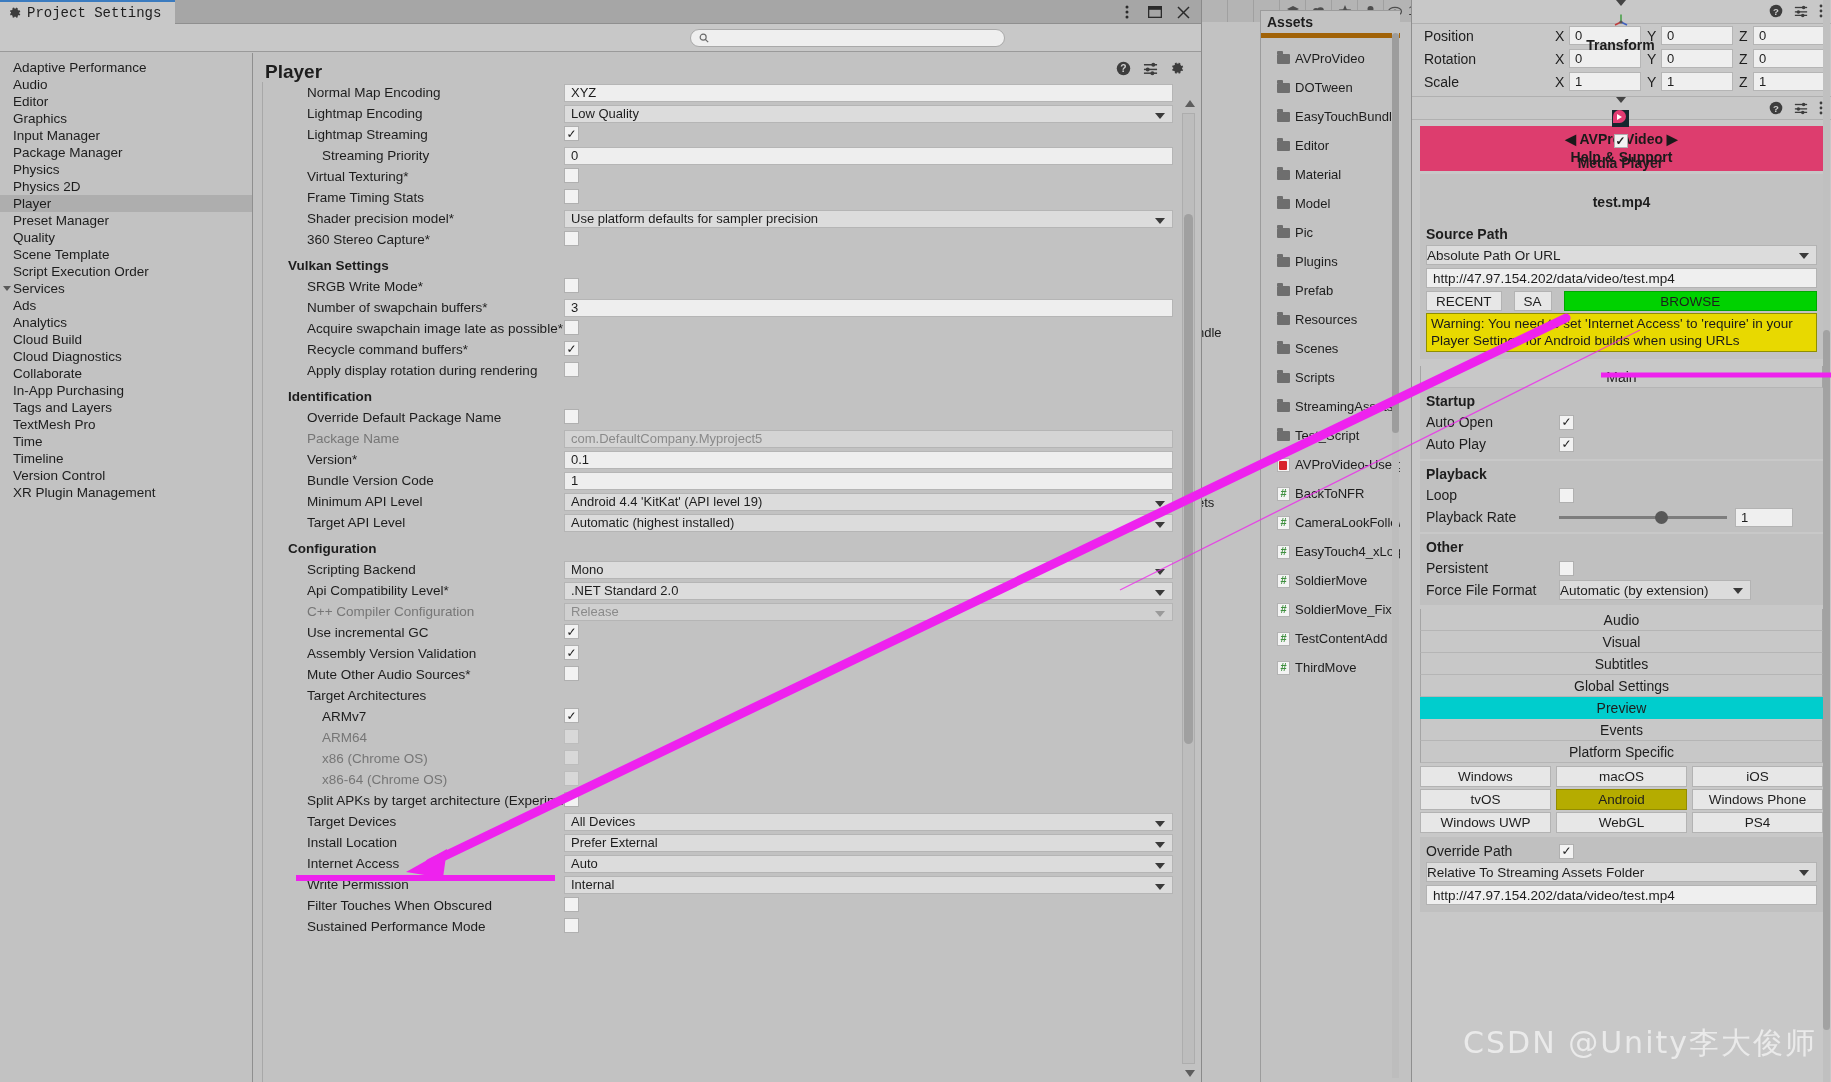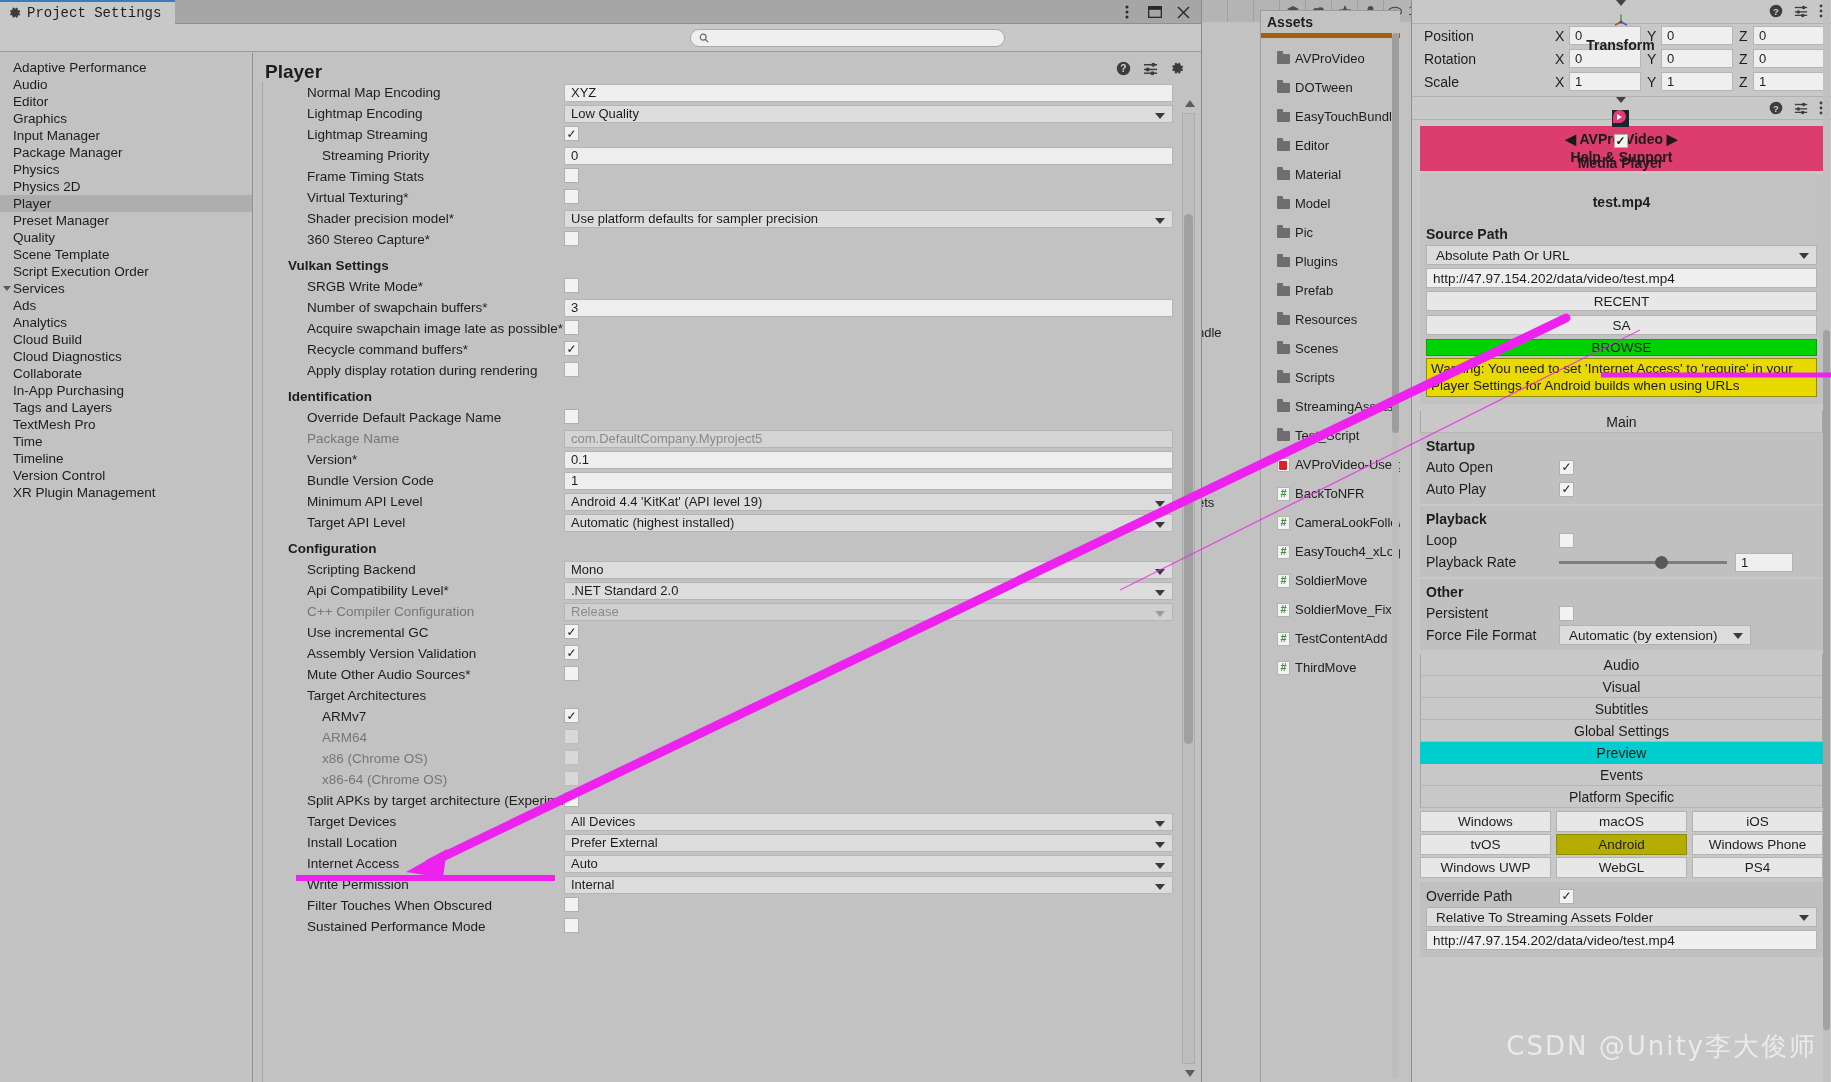--- a/index.html
+++ b/index.html
@@ -209,29 +209,29 @@
 
   .avp-banner {
     margin: 6px 8px 0 8px; background: #dd3d6e; color: #1a1a1a;
     text-align: center; font-size: 14px; font-weight: bold; padding: 4px 0 5px 0; line-height: 18px;
   }
   .mp-box { margin: 3px 8px 0 8px; background: #c2c2c2; padding: 6px 6px 7px 6px; }
   .mp-filename { text-align: center; font-weight: bold; font-size: 14px; padding: 14px 0 16px 0; }
   .mp-sub { font-weight: bold; font-size: 14px; padding-bottom: 3px; }
   .mp-drop {
     height: 20px; background: #dcdcdc; border: 1px solid #b3b3b3; position: relative;
-    display: flex; align-items: center; padding-left: 9px; font-size: 13.5px; margin-bottom: 3px;
+    display: flex; align-items: center; padding-left: 0; font-size: 13.5px; margin-bottom: 3px;
   }
   .mp-drop .caret { position: absolute; right: 7px; top: 7px; width: 0; height: 0;
     border-left: 5px solid transparent; border-right: 5px solid transparent; border-top: 6px solid #3a3a3a; }
   .mp-url {
     height: 20px; background: #efefef; border: 1px solid #b3b3b3;
     display: flex; align-items: center; padding-left: 6px; font-size: 13.5px; margin-bottom: 3px;
   }
-  .mp-btnrow { display: flex; gap: 4px; margin-bottom: 2px; flex-direction: column; }
+  .mp-btnrow { display: flex; gap: 12px; margin-bottom: 2px; }
   .mp-btn {
     height: 20px; background: #e7e7e7; border: 1px solid #b3b3b3;
     display: flex; align-items: center; justify-content: center; font-size: 13.5px; padding: 0 9px;
   }
   .mp-btn.browse { flex: 1; background: #00d200; border-color: #00a800; }
   .mp-warn {
     background: #e8d900; border: 1px solid #8f8f00; font-size: 13.5px;
     padding: 1px 4px 2px 4px; line-height: 17px; color: #1a1a1a;
   }
   .mp-tab {
@@ -255,21 +255,21 @@
   }
   .plat-btn.active { background: #b5ac00; border-color: #938c00; }
   #insp-vsb { position: absolute; right: 1px; top: 0px; width: 7px; bottom: 0; background: #c0c0c0; }
   #insp-vsb .thumb { position: absolute; left: 0; right: 0; top: 330px; height: 700px; background: #a2a2a2; border-radius: 4px; }
 
   
   #anno { position: absolute; left: 0; top: 0; width: 1831px; height: 1082px; pointer-events: none; }
 
   .watermark {
     position: absolute; right: 14px; bottom: 18px;
-    font-size: 26px; color: rgba(255,255,255,0.62);
+    font-size: 30px; color: rgba(255,255,255,0.62);
     font-family: "DejaVu Sans", sans-serif; letter-spacing: 2px;
     white-space: nowrap;
   }
 </style>
 </head>
 <body>
 
 <div id="root">
 
   <div id="bg-editor">
@@ -538,25 +538,25 @@
             </div>
             <div class="prow">
               <div class="plabel indent1">Streaming Priority</div>
               <div class="pctl">
                 <div class="pfield">
                   <span>0</span>
                 </div>
               </div>
             </div>
             <div class="prow">
+              <div class="plabel">Virtual Texturing*</div>
+              <div class="pctl"><span class="cb"></span></div>
+            </div>
+            <div class="prow">
               <div class="plabel">Frame Timing Stats</div>
-              <div class="pctl"><span class="cb"></span></div>
-            </div>
-            <div class="prow">
-              <div class="plabel">Virtual Texturing*</div>
               <div class="pctl"><span class="cb"></span></div>
             </div>
             <div class="prow">
               <div class="plabel">Shader precision model*</div>
               <div class="pctl">
                 <div class="pdrop">
                   <span>Use platform defaults for sampler precision</span>
                   <span class="caret"></span>
                 </div>
               </div>

